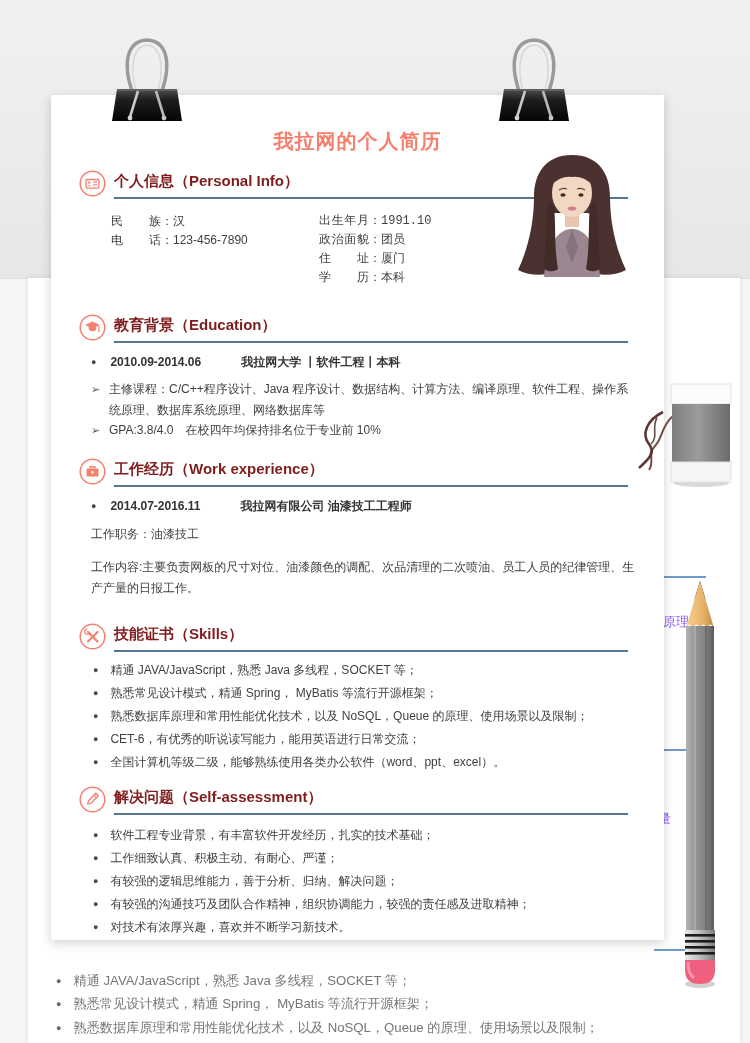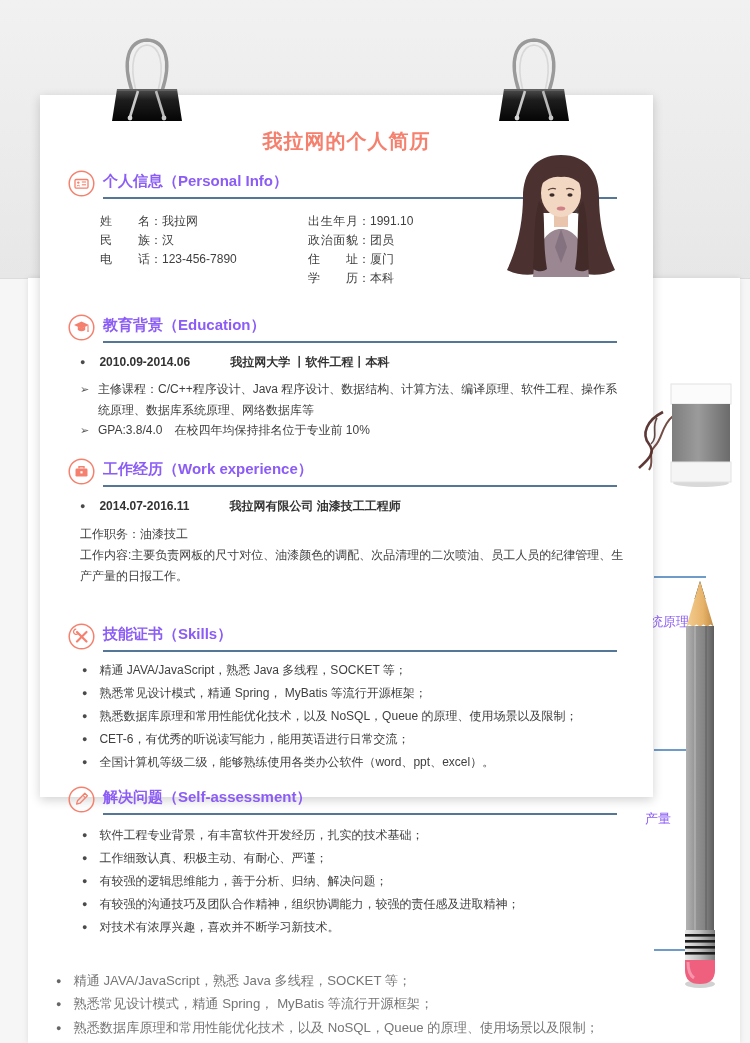--- a/index.html
+++ b/index.html
@@ -10,33 +10,33 @@
   
   .page2{position:absolute;left:28px;top:278px;width:712px;height:765px;
     background:#ffffff;box-shadow:0 0 6px rgba(0,0,0,.10);z-index:0;}
   .p2-frag{position:absolute;z-index:1;color:#8b5cf6;font-size:13px;white-space:nowrap;}
   .p2-line{position:absolute;z-index:1;height:2px;background:#6f9bc8;}
   .p2-skills{position:absolute;z-index:1;left:56px;top:969px;width:620px;
     font-size:13.2px;color:#767676;list-style:none;margin:0;padding:0;}
   .p2-skills li{height:23.4px;line-height:23.4px;white-space:nowrap;}
   .p2-skills .dot{color:#666;font-size:9px;margin-right:12px;vertical-align:1px;}
   
-  .sheet{position:absolute;left:40px;top:95px;width:613px;height:702px;background:#fff;
+  .sheet{position:absolute;left:51px;top:95px;width:613px;height:845px;background:#fff;
     box-shadow:0 3px 10px rgba(0,0,0,.18);z-index:2;}
   .resume-title{position:absolute;top:33px;left:0;width:100%;text-align:center;
     color:#f5806e;font-size:20px;font-weight:bold;letter-spacing:1px;}
   .sec{position:absolute;left:28px;width:549px;height:29px;}
   .sec-icon{position:absolute;left:0;top:0;width:27px;height:27px;}
-  .sec-title{position:absolute;left:35px;top:2px;font-size:15px;font-weight:bold;color:#8b5cf6;white-space:nowrap;}
+  .sec-title{position:absolute;left:35px;top:2px;font-size:15px;font-weight:bold;color:#7f1d1d;white-space:nowrap;}
   .sec-line{position:absolute;left:35px;right:0;bottom:0;height:2px;background:#547697;}
   .sec1{top:75px;} .sec2{top:219px;} .sec3{top:363px;} .sec4{top:528px;} .sec5{top:691px;}
   
   .pinfo{position:absolute;top:117px;left:60px;width:400px;font-size:12px;color:#3f3f3f;}
   .pcol{position:absolute;top:0;}
-  .pcol.l{left:0;width:190px;} .pcol.r{left:208px;width:190px;}
+  .pcol.l{left:0;width:190px;} .pcol.r{left:208px;width:190px;font-family:Liberation Mono, monospace;}
   .prow{height:19px;line-height:19px;white-space:nowrap;}
   .flabel{display:inline-block;width:50px;text-align:justify;text-align-last:justify;}
   
   .photo{position:absolute;left:458px;top:56px;width:126px;height:126px;}
   
   .edu{position:absolute;top:258px;left:40px;width:546px;font-size:12px;color:#3f3f3f;}
   .rowhead{height:18px;line-height:18px;font-weight:bold;color:#333;white-space:nowrap;}
   .rowhead .dot{font-size:9px;color:#4a4a4a;margin-right:14px;vertical-align:1px;}
   .rowhead .school{margin-left:40px;}
   .arrows{margin:8px 0 0 0;padding:0;list-style:none;}
@@ -88,21 +88,20 @@
             <line x1="13.8" y1="12" x2="18" y2="12" stroke="#f5806e" stroke-width="1.1"></line>
             <line x1="13.8" y1="14.8" x2="18" y2="14.8" stroke="#f5806e" stroke-width="1.1"></line>
           </svg>
       </span>
       <span class="sec-title">个人信息（Personal Info）</span>
       <span class="sec-line"></span>
     </div>
 
     <div class="pinfo">
       <div class="pcol l">
-        <div class="prow"><span class="flabel">姓名</span><span>：</span><span>我拉网</span></div>
         <div class="prow"><span class="flabel">民族</span><span>：</span><span>汉</span></div>
         <div class="prow"><span class="flabel">电话</span><span>：</span><span>123-456-7890</span></div>
       </div>
       <div class="pcol r">
         <div class="prow"><span class="flabel">出生年月</span><span>：</span><span>1991.10</span></div>
         <div class="prow"><span class="flabel">政治面貌</span><span>：</span><span>团员</span></div>
         <div class="prow"><span class="flabel">住址</span><span>：</span><span>厦门</span></div>
         <div class="prow"><span class="flabel">学历</span><span>：</span><span>本科</span></div>
       </div>
     </div>
@@ -161,21 +160,21 @@
       </span>
       <span class="sec-title">工作经历（Work experience）</span>
       <span class="sec-line"></span>
     </div>
 
     <div class="work">
       <div class="rowhead">
         <span class="dot">●</span><span>2014.07-2016.11</span><span class="school">我拉网有限公司 油漆技工工程师</span>
       </div>
       <p>工作职务：油漆技工</p>
-      <p style="margin-top:0;">工作内容:主要负责网板的尺寸对位、油漆颜色的调配、次品清理的二次喷油、员工人员的纪律管理、生产产量的日报工作。</p>
+      <p style="margin-top:12px;">工作内容:主要负责网板的尺寸对位、油漆颜色的调配、次品清理的二次喷油、员工人员的纪律管理、生产产量的日报工作。</p>
     </div>
 
     <div class="sec sec4">
       <span class="sec-icon">
         <svg width="27" height="27" viewBox="0 0 27 27">
             <circle cx="13.5" cy="13.5" r="12.3" fill="none" stroke="#f5806e" stroke-width="1.5"></circle>
             <line x1="9" y1="9" x2="18.5" y2="18.5" stroke="#f5806e" stroke-width="2.2" stroke-linecap="round"></line>
             <line x1="18.5" y1="9" x2="9" y2="18.5" stroke="#f5806e" stroke-width="2.2" stroke-linecap="round"></line>
             <path d="M8.2,6.2 a2.6,2.6 0 1 0 1.8,4.4" fill="none" stroke="#f5806e" stroke-width="1.3"></path>
           </svg>

